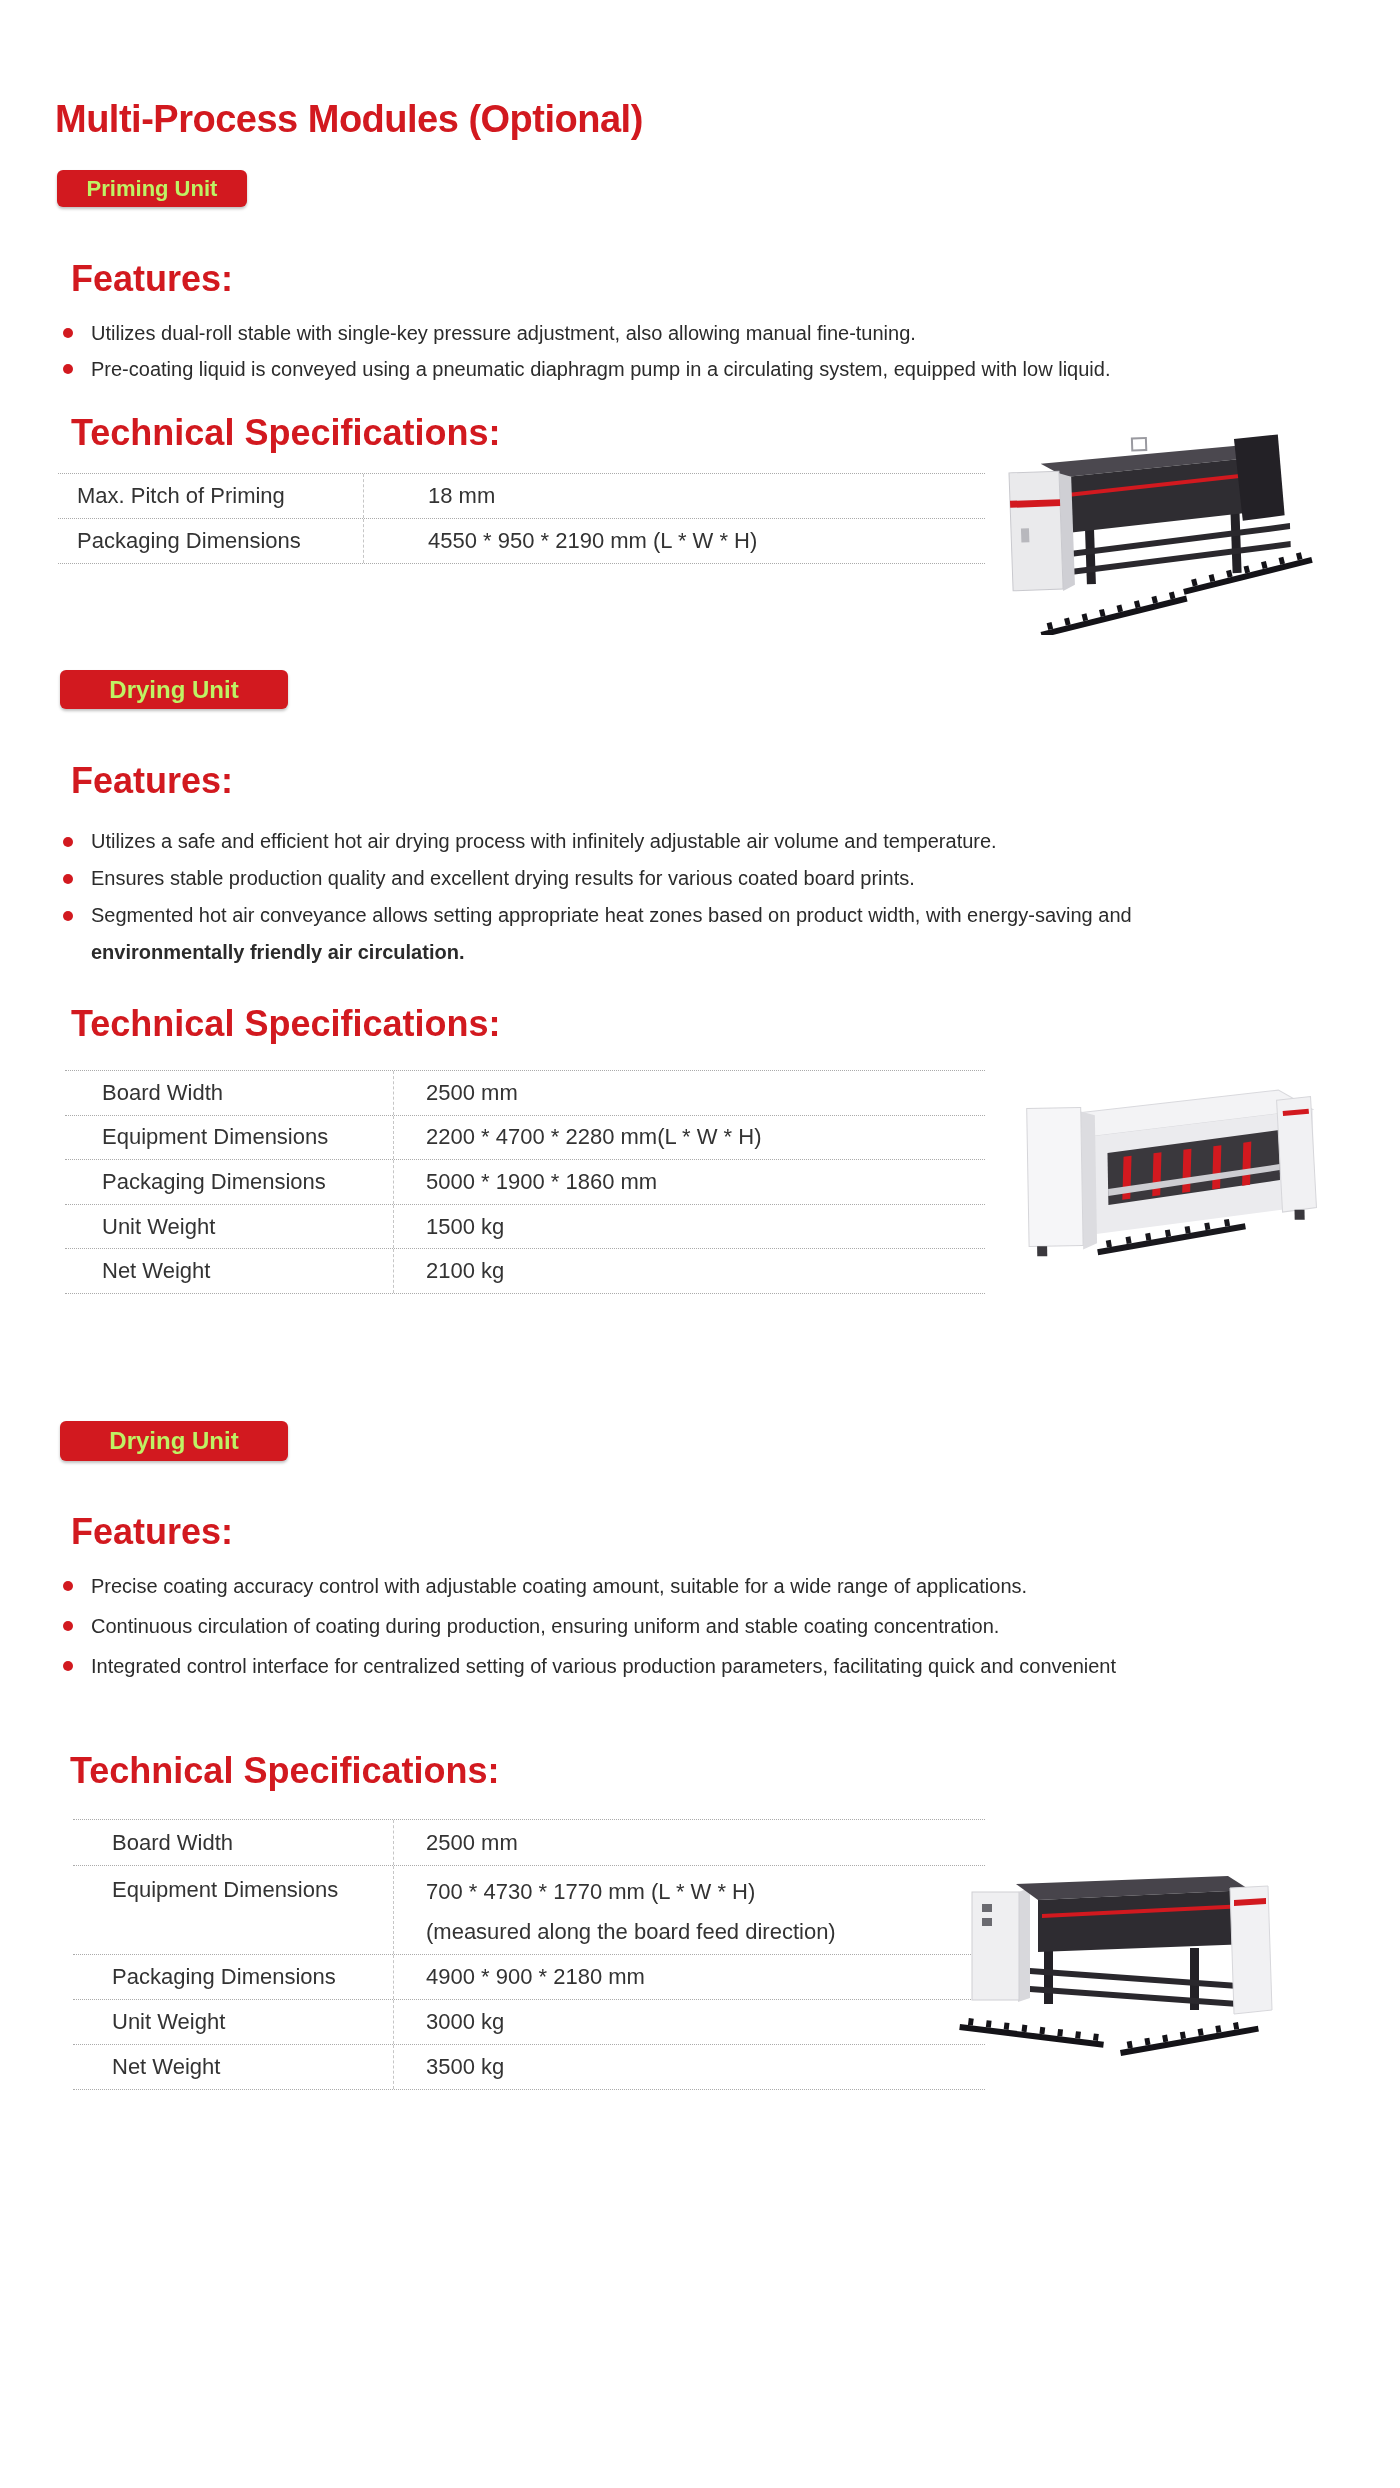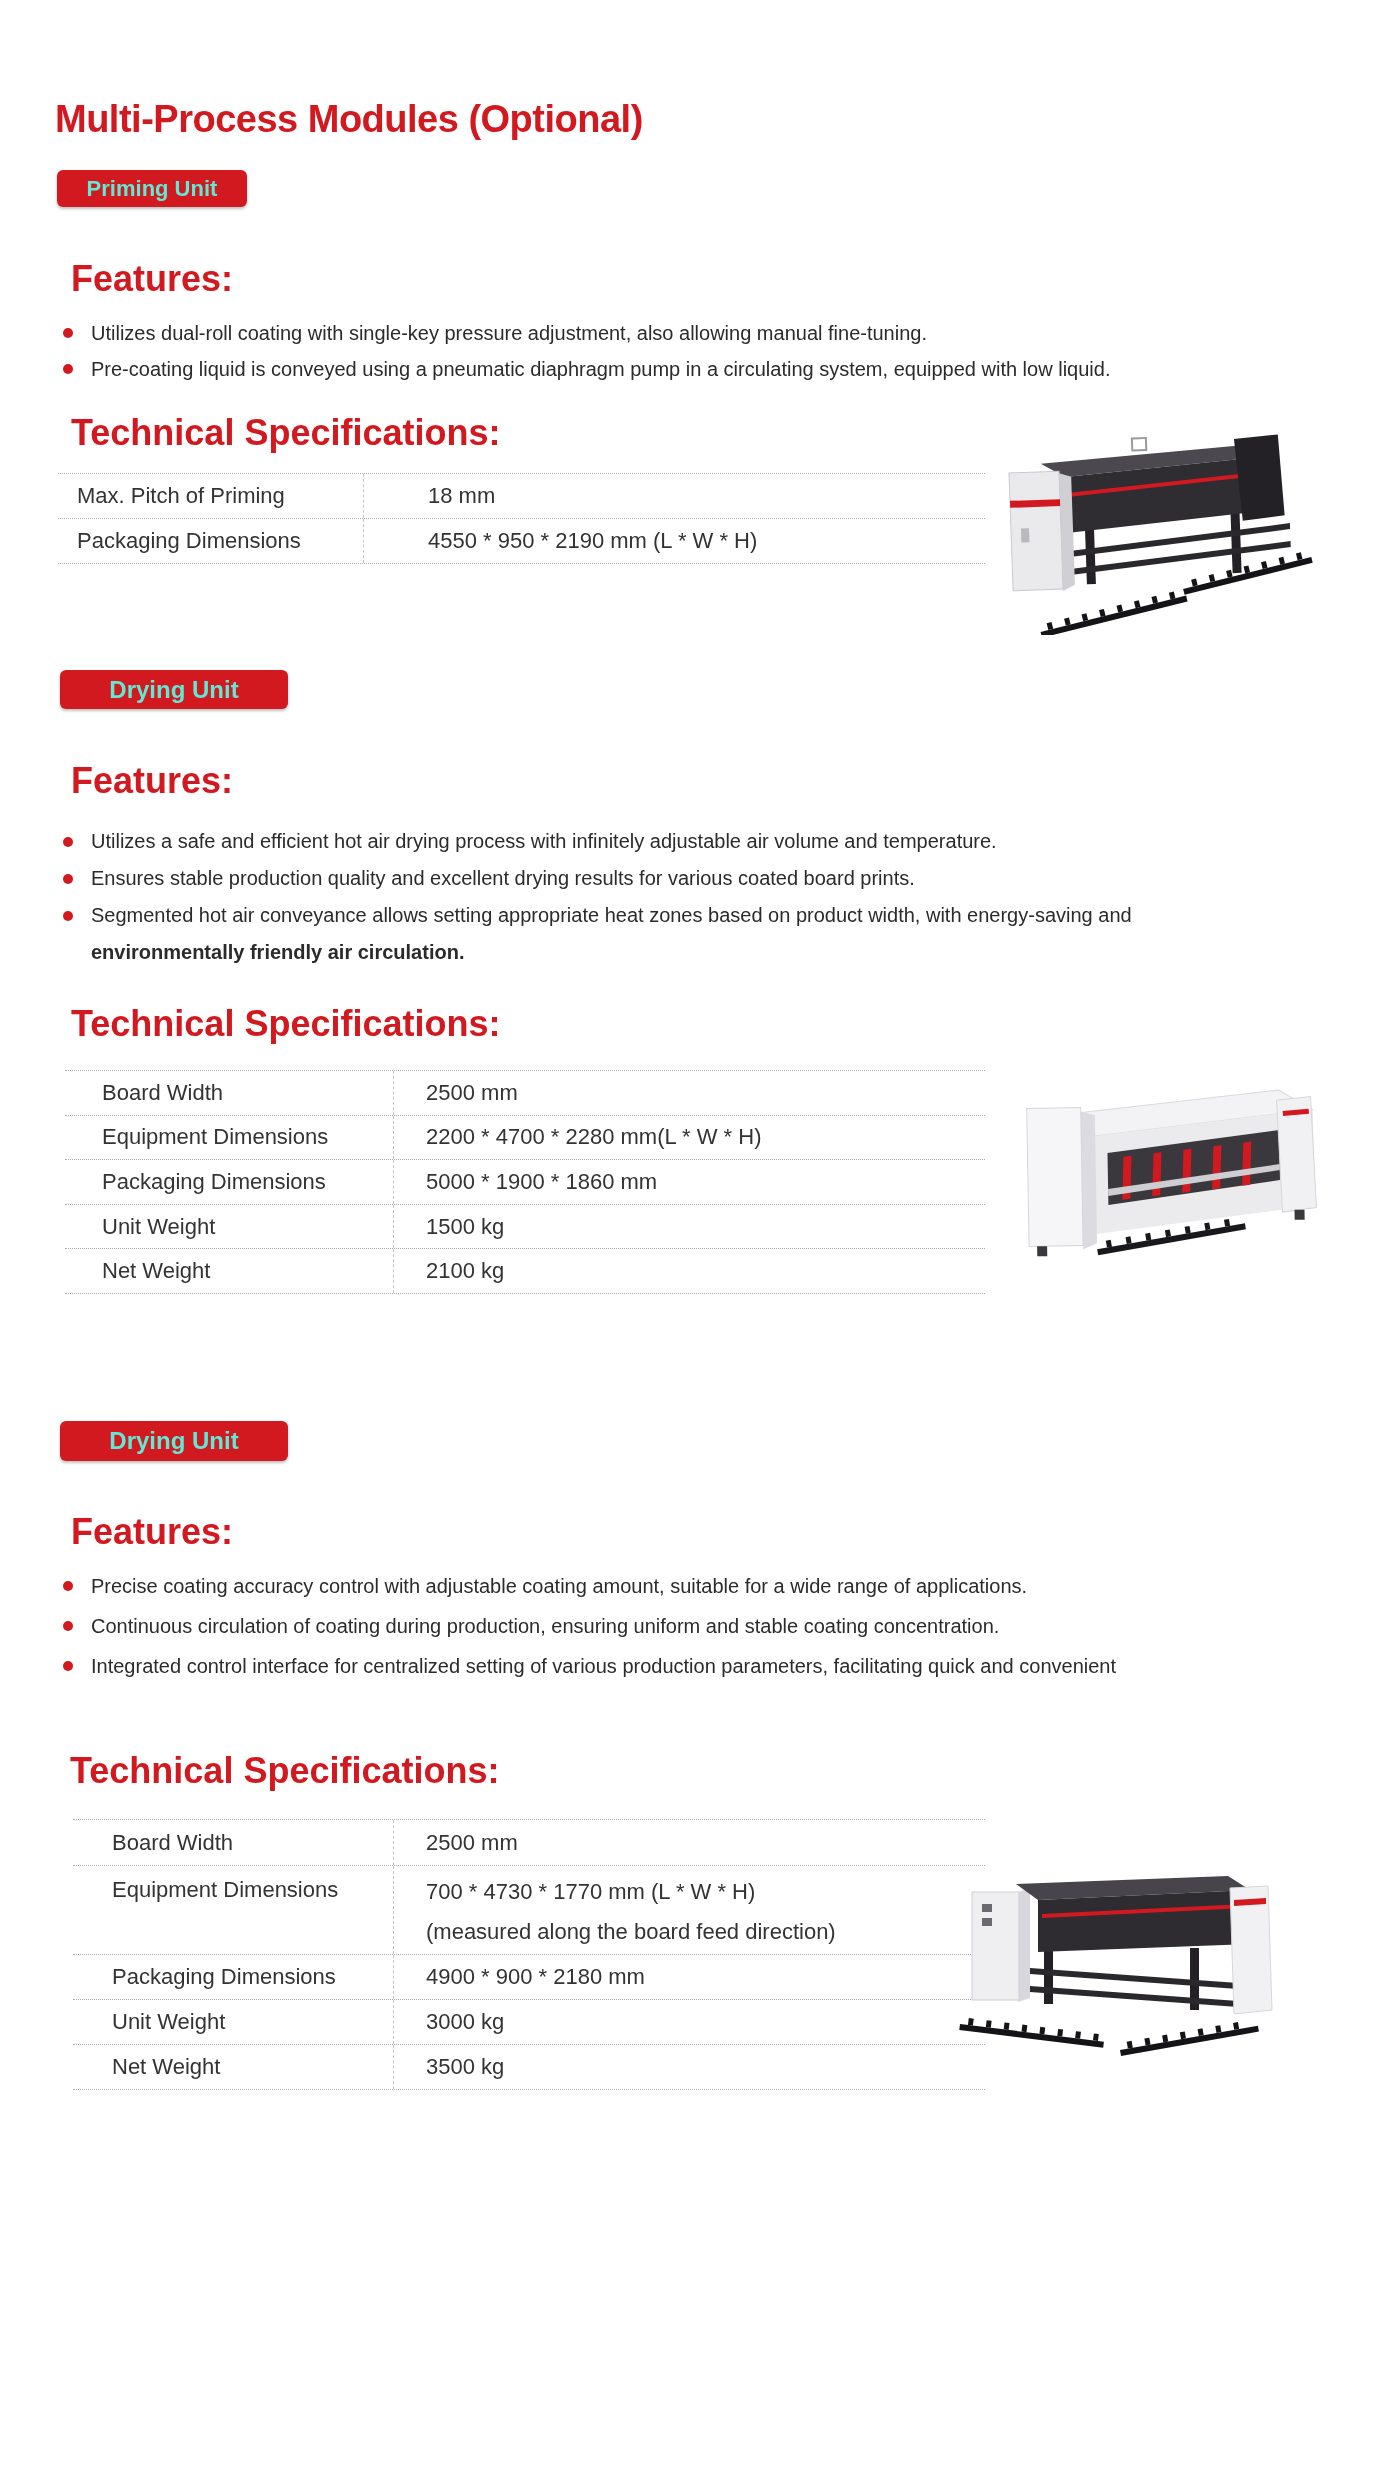--- a/index.html
+++ b/index.html
@@ -11,21 +11,21 @@
   }
 
   .page-title {
     position:absolute; left:55px; top:98px; margin:0;
     font-size:38px; font-weight:700; color:var(--accent-red,#d2191f);
     letter-spacing:-0.5px;
   }
 
   .badge {
     position:absolute; display:flex; align-items:center; justify-content:center;
-    background:var(--accent-red,#d2191f); color:#5eead4; font-weight:700;
+    background:var(--accent-red,#d2191f); color:#bef264; font-weight:700;
     border-radius:6px; box-shadow:0 2px 3px rgba(0,0,0,0.25);
   }
   .badge-1 { left:57px;  top:170px;  width:190px; height:37px; font-size:22px; }
   .badge-2 { left:60px;  top:670px;  width:228px; height:39px; font-size:24px; }
   .badge-3 { left:60px;  top:1421px; width:228px; height:40px; font-size:24px; }
 
   .sec-heading {
     position:absolute; margin:0; font-weight:700; font-size:36px;
     color:var(--accent-red,#d2191f);
   }
@@ -91,21 +91,21 @@
 
   <div class="badge badge-1">
     <span>Priming Unit</span>
   </div>
 
   <h2 class="sec-heading features-1">Features:</h2>
 
   <ul class="bullets bullets-1">
     <li>
       <span class="dot"></span>
-      <span class="btext">Utilizes dual-roll coating with single-key pressure adjustment, also allowing manual fine-tuning.</span>
+      <span class="btext">Utilizes dual-roll stable with single-key pressure adjustment, also allowing manual fine-tuning.</span>
     </li>
     <li>
       <span class="dot"></span>
       <span class="btext">Pre-coating liquid is conveyed using a pneumatic diaphragm pump in a circulating system, equipped with low liquid.</span>
     </li>
   </ul>
 
   <h2 class="sec-heading tech-1">Technical Specifications:</h2>
 
   <div class="spec-table table-1">

